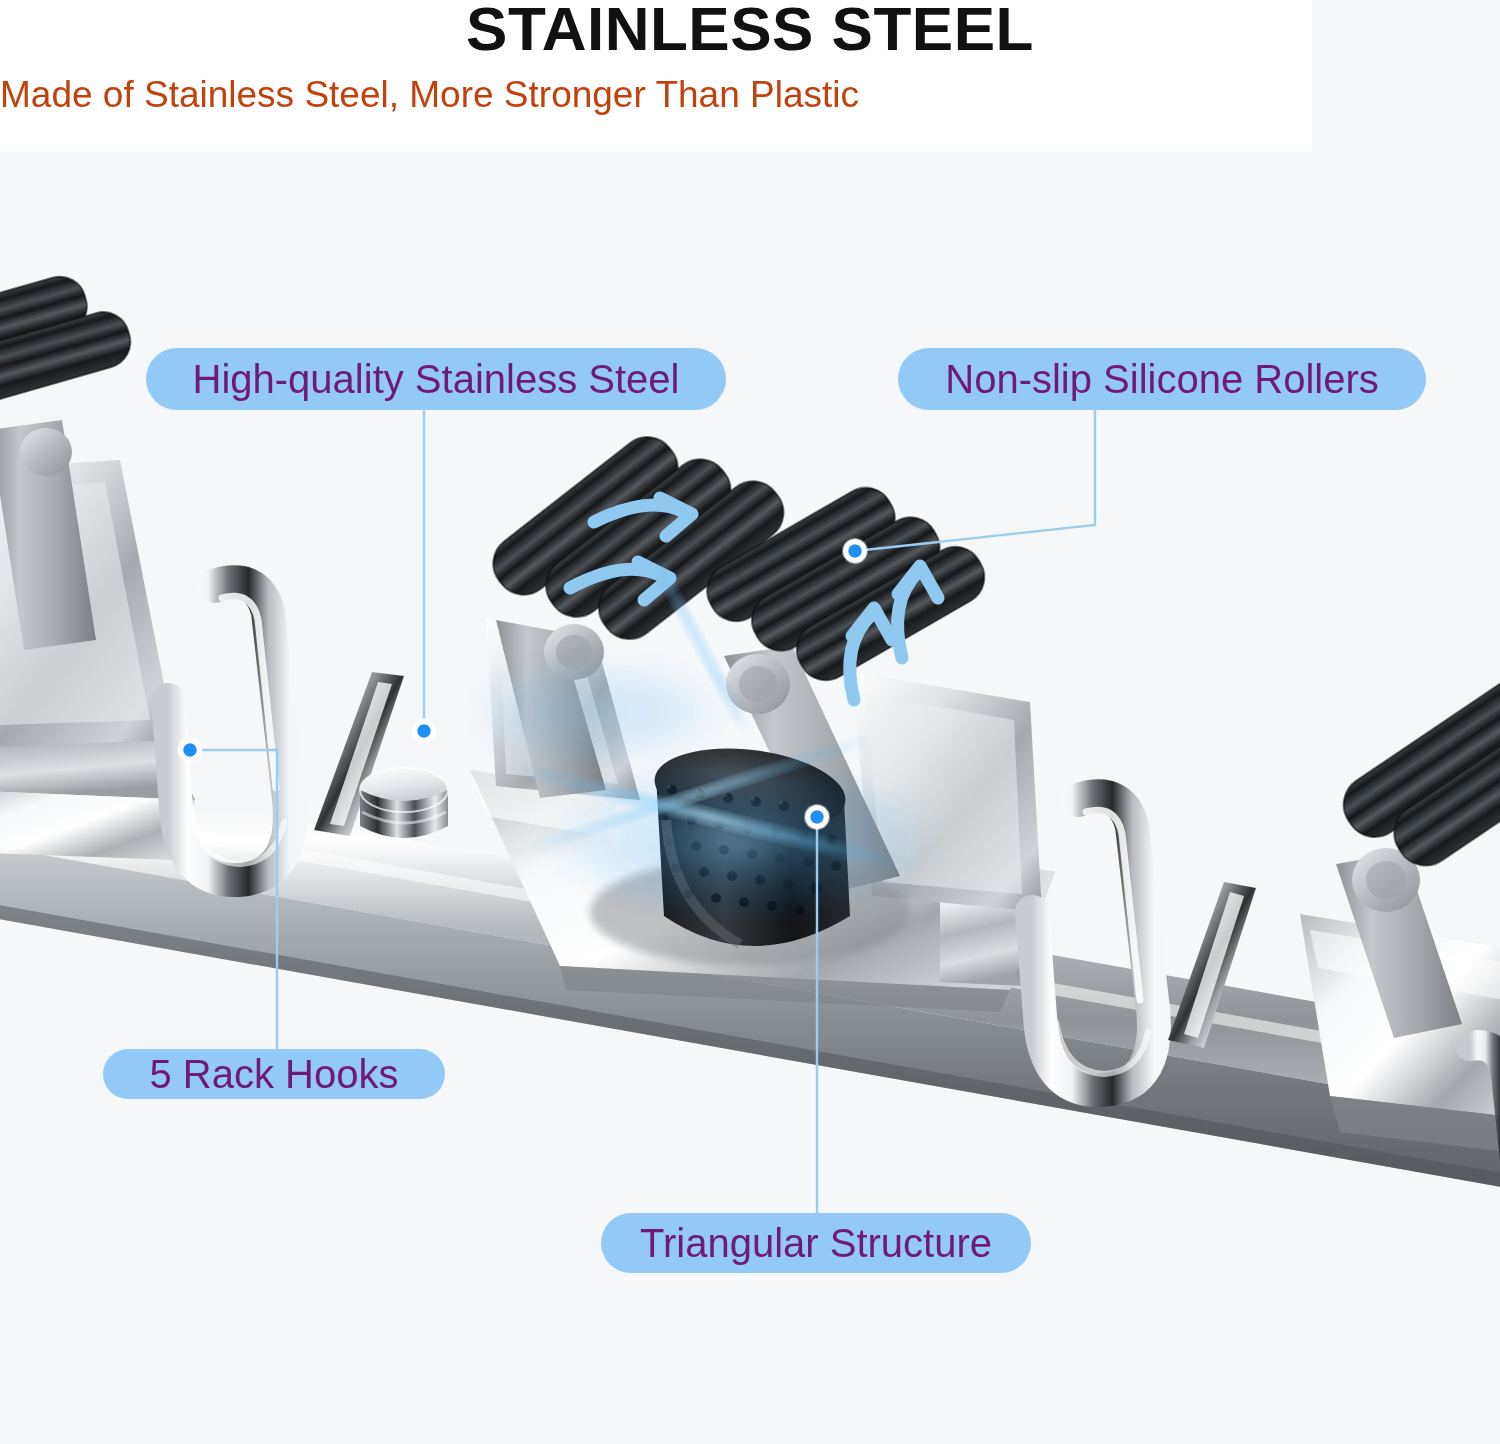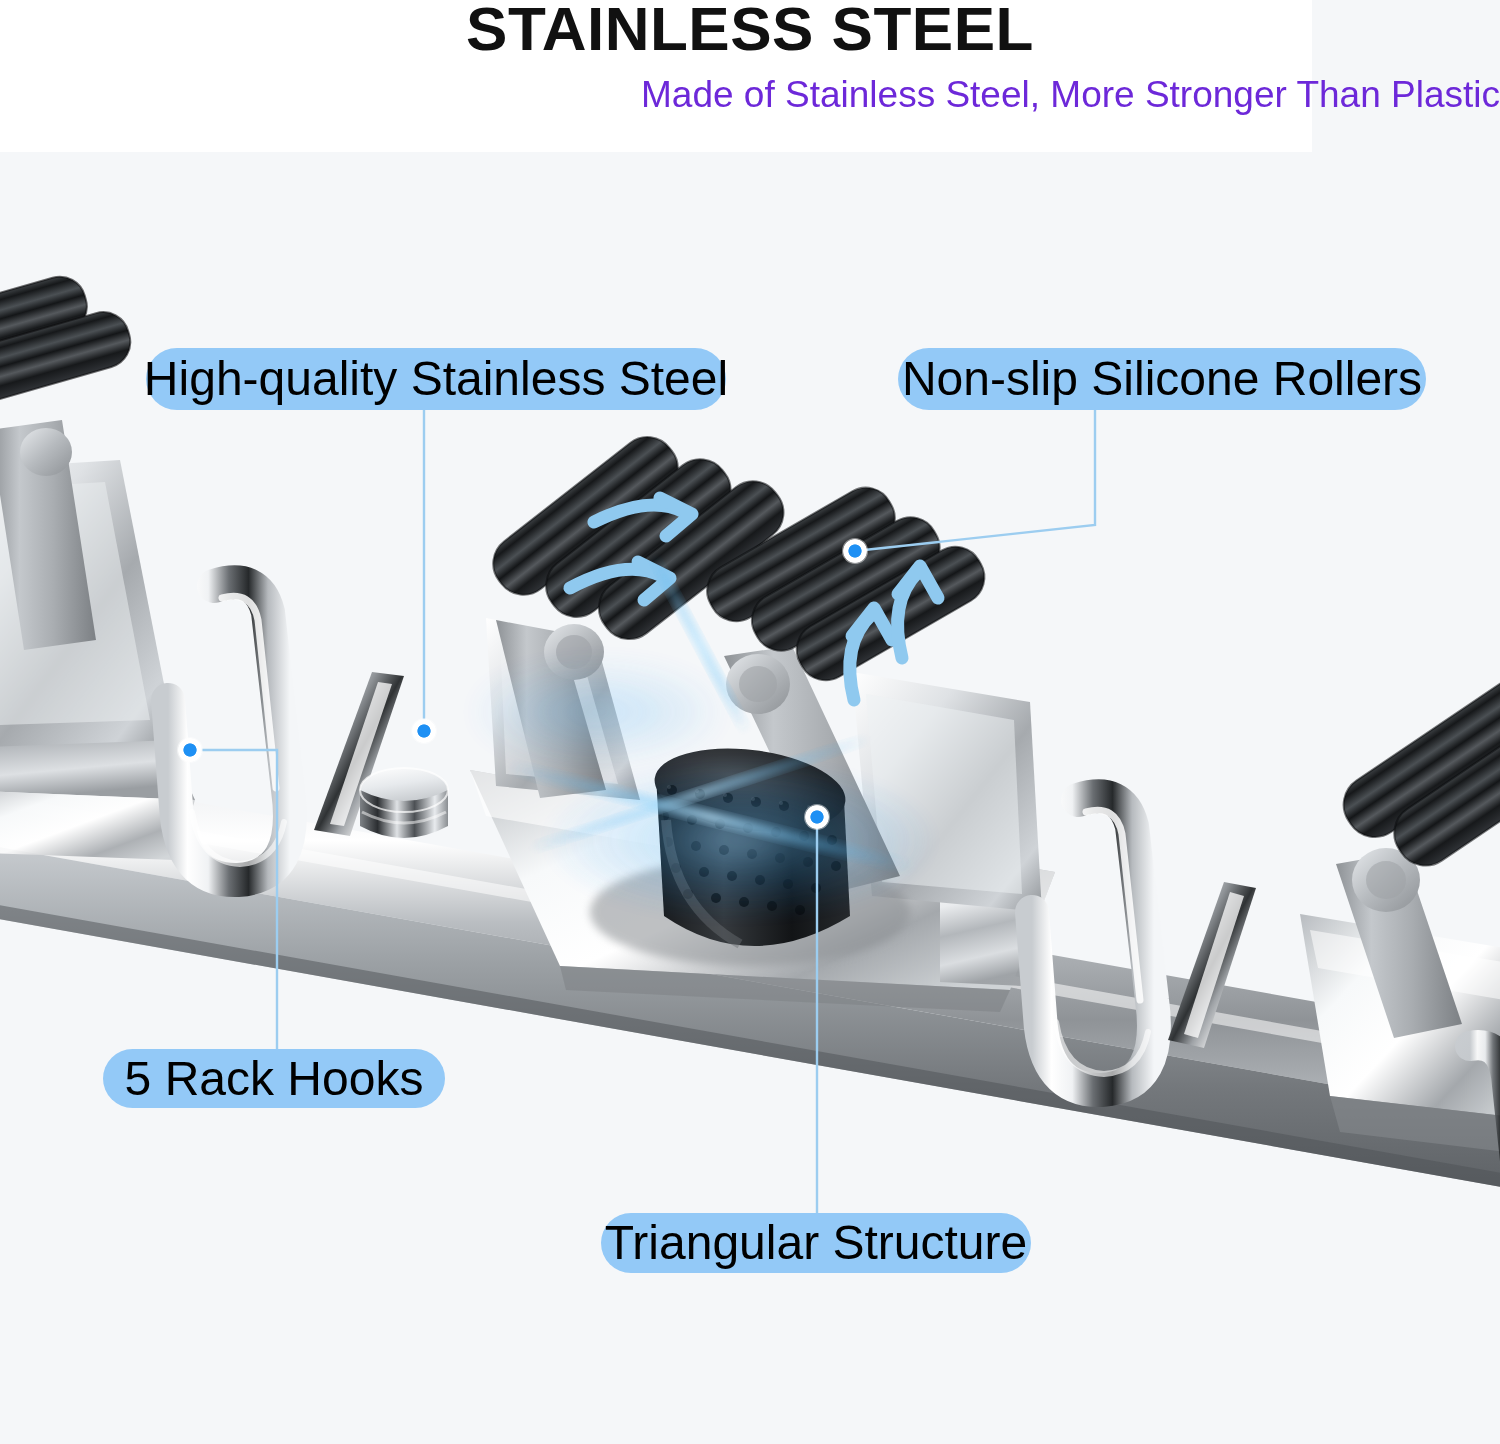--- a/index.html
+++ b/index.html
@@ -13,41 +13,41 @@
   #header{
     position:absolute;left:0;top:0;width:1312px;height:152px;
     background:#ffffff;z-index:40;
   }
   #title{
     position:absolute;left:0;top:-2px;width:1500px;text-align:center;
     font-size:62px;font-weight:bold;color:#111111;letter-spacing:.5px;
     line-height:62px;
   }
   #subtitle{
-    position:absolute;left:0;top:72px;width:1500px;text-align:right;
-    font-size:37px;font-weight:400;color:#6d28d9;line-height:46px;
+    position:absolute;left:0;top:72px;width:1500px;text-align:left;
+    font-size:37px;font-weight:400;color:#c2410c;line-height:46px;
   }
 
   
   #stage{
     position:absolute;left:0;top:152px;width:1500px;height:1292px;
     overflow:hidden;background:#f5f7f9;
   }
   #art{position:absolute;left:0;top:-152px;width:1500px;height:1444px;}
 
   
   .pill{
     position:absolute;background:#93c9f7;border-radius:40px;
-    color:#000000;font-size:48px;line-height:38px;
+    color:#701a75;font-size:40px;line-height:38px;
     display:flex;align-items:center;justify-content:center;
     white-space:nowrap;z-index:30;
   }
   #pill-steel   {left:146px; top:348px; width:580px; height:62px;}
   #pill-rollers {left:898px; top:348px; width:528px; height:62px;}
-  #pill-hooks   {left:103px; top:1049px;width:342px; height:59px;}
+  #pill-hooks   {left:103px; top:1049px;width:342px; height:50px;}
   #pill-tri     {left:601px; top:1213px;width:430px; height:60px;justify-content:center;}
 
   .dot{
     position:absolute;width:26px;height:26px;border-radius:50%;
     background:radial-gradient(circle at 50% 50%,
        #1e90f4 0 34%, #ffffff 38% 62%, rgba(255,255,255,.45) 66% 100%);
     z-index:29;
   }
 </style>
 </head>

